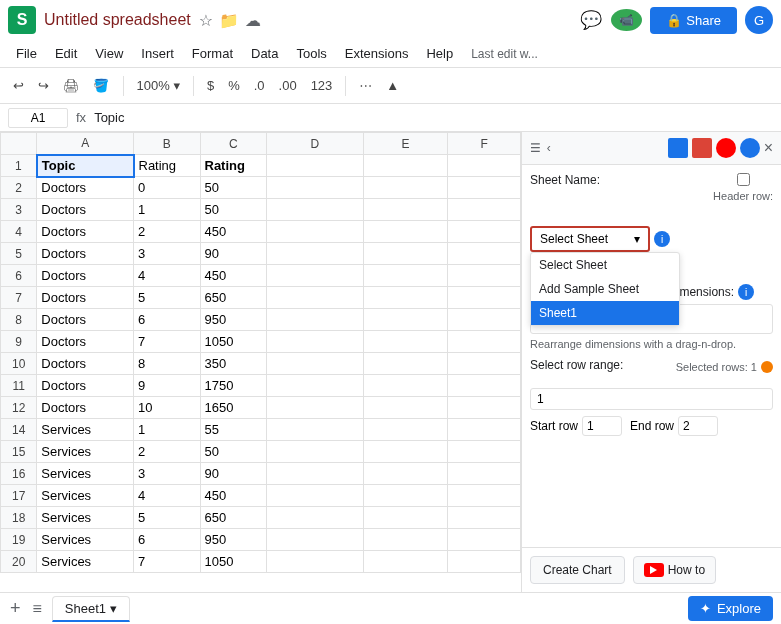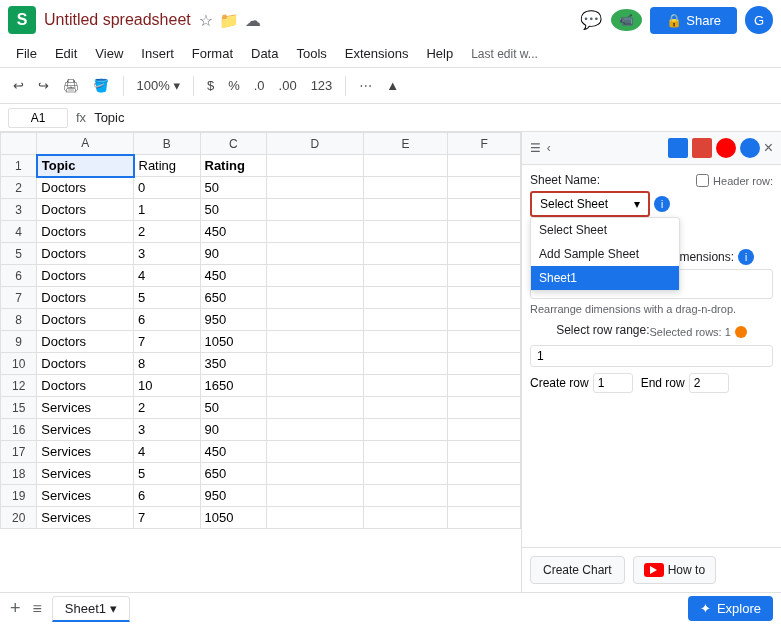--- a/index.html
+++ b/index.html
@@ -41,23 +41,23 @@
     .selected-cell { background: #e8f0fe; border: 2px solid #1a73e8 !important; }
     .table-scroll { overflow-y: auto; max-height: 100%; }
 
     
     .chartexpo-panel { width: 260px; border-left: 1px solid #e0e0e0; display: flex; flex-direction: column; background: #fff; }
     .panel-header { display: flex; align-items: center; justify-content: space-between; padding: 6px 8px; border-bottom: 1px solid #e0e0e0; background: #f8f9fa; }
     .panel-title { font-size: 13px; font-weight: bold; color: #202124; }
     .panel-close { background: none; border: none; cursor: pointer; color: #5f6368; font-size: 16px; }
     .panel-content { padding: 8px; flex: 1; overflow-y: auto; }
     .panel-subtitle { font-size: 12px; color: #202124; margin-bottom: 8px; }
-    .sheet-name-row { display: flex; align-items: flex-end; margin-bottom: 4px; }
+    .sheet-name-row { display: flex; align-items: flex-start; margin-bottom: 24px; }
     .sheet-name-label { font-size: 12px; color: #202124; margin-right: 4px; }
-    .header-row-check { display: flex; align-items: center; gap: 4px; margin-left: auto; }
+    .header-row-check { display: flex; align-items: center; gap: 4px; margin-left: auto; flex-direction: column; }
     .header-row-text { font-size: 11px; color: #5f6368; }
 
     
     .dropdown-wrapper { position: relative; margin-bottom: 4px; }
     .dropdown-select { width: 120px; padding: 4px 8px; border: 2px solid #c0392b; border-radius: 3px; font-size: 12px; background: white; cursor: pointer; display: flex; align-items: center; justify-content: space-between; }
     .dropdown-list { position: absolute; top: 100%; left: 0; width: 150px; background: white; border: 1px solid #e0e0e0; border-radius: 3px; z-index: 10; box-shadow: 0 2px 6px rgba(0,0,0,0.15); }
     .dropdown-option { padding: 5px 8px; font-size: 12px; cursor: pointer; color: #202124; }
     .dropdown-option.selected { background: #1a73e8; color: white; }
     .info-icon { display: inline-flex; align-items: center; justify-content: center; width: 16px; height: 16px; border-radius: 50%; background: #1a73e8; color: white; font-size: 10px; cursor: pointer; }
     .metric-row { display: flex; align-items: center; gap: 4px; margin-bottom: 6px; }
@@ -269,24 +269,42 @@
             <tr>
               <td class="row-header">10</td>
               <td>Doctors</td>
               <td>8</td>
               <td>350</td>
               <td></td>
               <td></td>
               <td></td>
             </tr>
             <tr>
+              <td class="row-header">11</td>
+              <td>Doctors</td>
+              <td>9</td>
+              <td>1750</td>
+              <td></td>
+              <td></td>
+              <td></td>
+            </tr>
+            <tr>
               <td class="row-header">12</td>
               <td>Doctors</td>
               <td>10</td>
               <td>1650</td>
+              <td></td>
+              <td></td>
+              <td></td>
+            </tr>
+            <tr>
+              <td class="row-header">14</td>
+              <td>Services</td>
+              <td>1</td>
+              <td>55</td>
               <td></td>
               <td></td>
               <td></td>
             </tr>
             <tr>
               <td class="row-header">15</td>
               <td>Services</td>
               <td>2</td>
               <td>50</td>
               <td></td>
@@ -397,31 +415,31 @@
         <div class="dim-box">
           <div class="add-dim-row">
             <span class="plus-icon">+</span>
             <span>Add new dimension</span>
           </div>
         </div>
         <div class="drag-hint">Rearrange dimensions with a drag-n-drop.</div>
       </div>
 
       <div class="row-range-section">
-        <div style="display:flex;align-items:center;justify-content:center;margin-bottom:4px;">
+        <div style="display:flex;align-items:center;justify-content:space-between;margin-bottom:12px;">
           <span class="row-range-label">Select row range:</span>
           <div style="display:flex;align-items:center;gap:4px;">
             <span style="font-size:11px;color:#5f6368;">Selected rows: 1</span>
             <div class="orange-dot"></div>
           </div>
         </div>
         <input class="row-range-input" value="1" style="">
         <div class="row-inputs" style="margin-top:6px;">
           <div class="row-input-group">
-            <span>Create row</span>
+            <span>Start row</span>
             <input class="row-input-field" value="1" style="">
           </div>
           <div class="row-input-group">
             <span>End row</span>
             <input class="row-input-field" value="2" style="">
           </div>
         </div>
       </div>
     </div>
 

